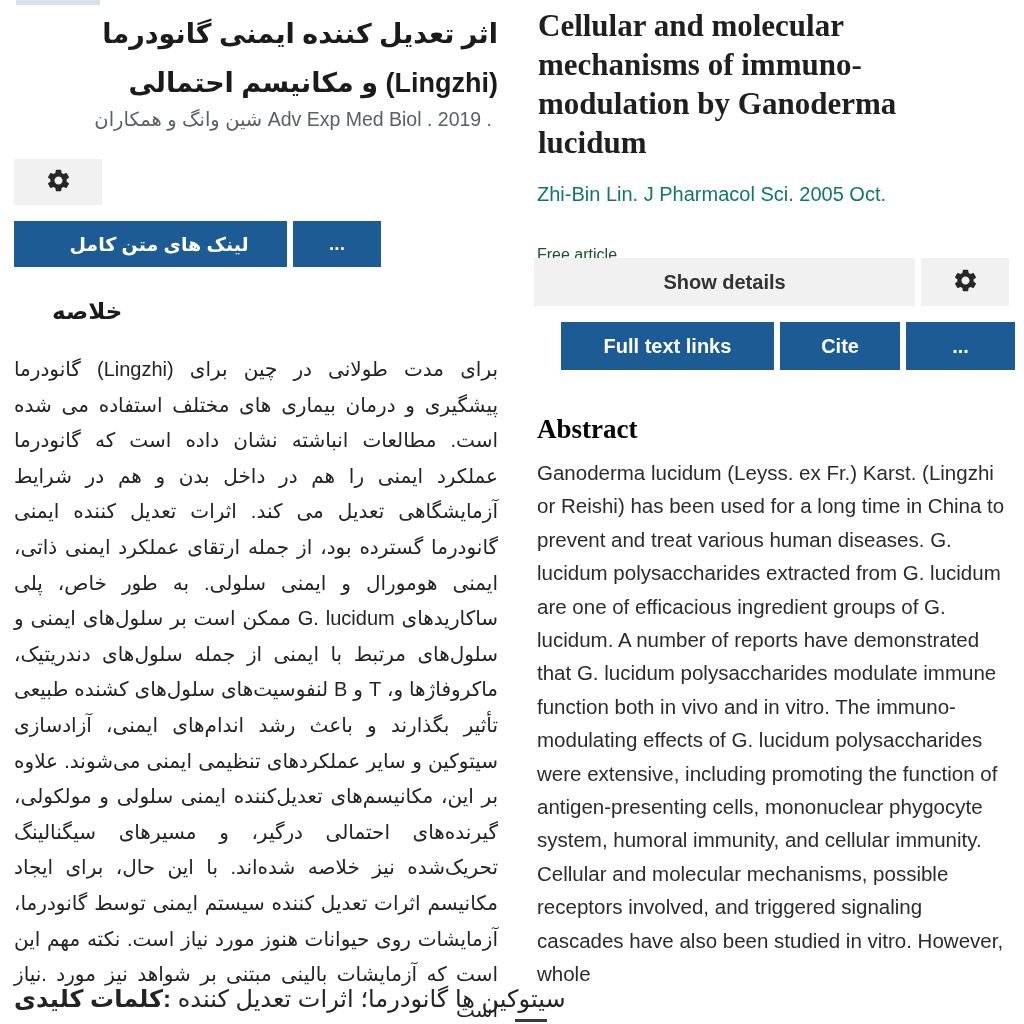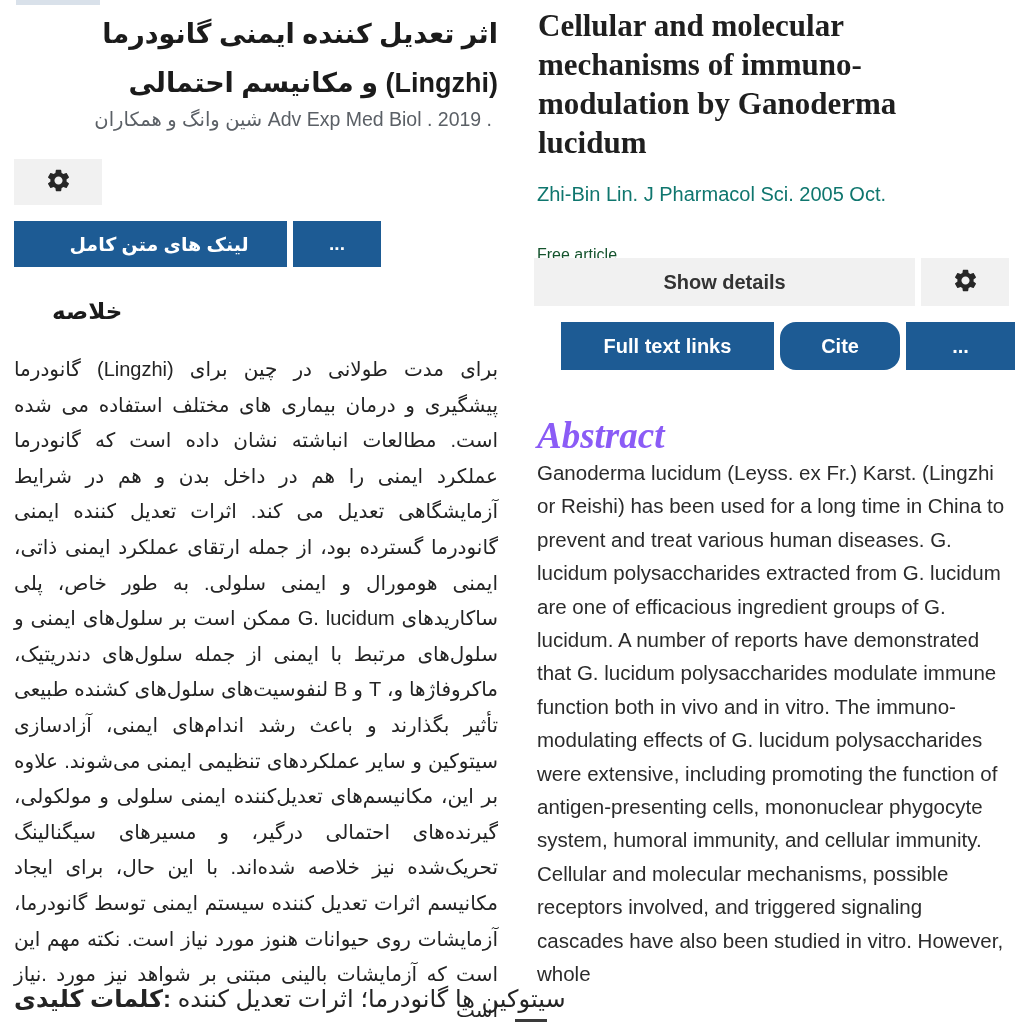--- a/index.html
+++ b/index.html
@@ -44,25 +44,25 @@
             font-family:"Liberation Serif","DejaVu Serif",serif;
             font-weight:bold;font-size:31px;line-height:39px;color:#1f1f1f;}
   .en-meta{position:absolute;left:25px;top:183px;color:#0f766e;font-size:20px;}
   .en-free{position:absolute;left:25px;top:214px;color:#14532d;font-size:16px;margin-top:32px;}
   #right-detail-row{left:22px;right:8px;top:258px;height:48px;}
   #right-detail-row .gray-bar{width:381px;font-size:20px;color:#333;}
   #right-detail-row .gear-box{width:88px;}
   #right-btn-row{left:21px;right:9px;top:322px;height:48px;padding-left:28px;}
   #right-btn-row .blue-btn{font-size:20px;}
   #right-btn-full{width:225px;}
-  #right-btn-cite{width:127px;border-radius:16px;}
+  #right-btn-cite{width:127px;}
   #right-btn-more{width:115px;}
   .en-abs-head{position:absolute;left:25px;top:414px;
                font-family:"Liberation Serif","DejaVu Serif",serif;
-               font-weight:bold;font-size:37px;color:#8b5cf6;font-style:italic;}
+               font-weight:bold;font-size:27px;color:#000000;}
   .en-abs-text{position:absolute;left:25px;right:12px;top:456px;font-size:20.5px;
                line-height:33.4px;color:#2b2b2b;}
   .bottom-line{position:absolute;left:3px;top:1019px;width:32px;height:3px;background:#3a3a3a;}
 </style>
 </head>
 <body>
 
 <div id="root">
 
   <div class="pane" id="left-pane">

